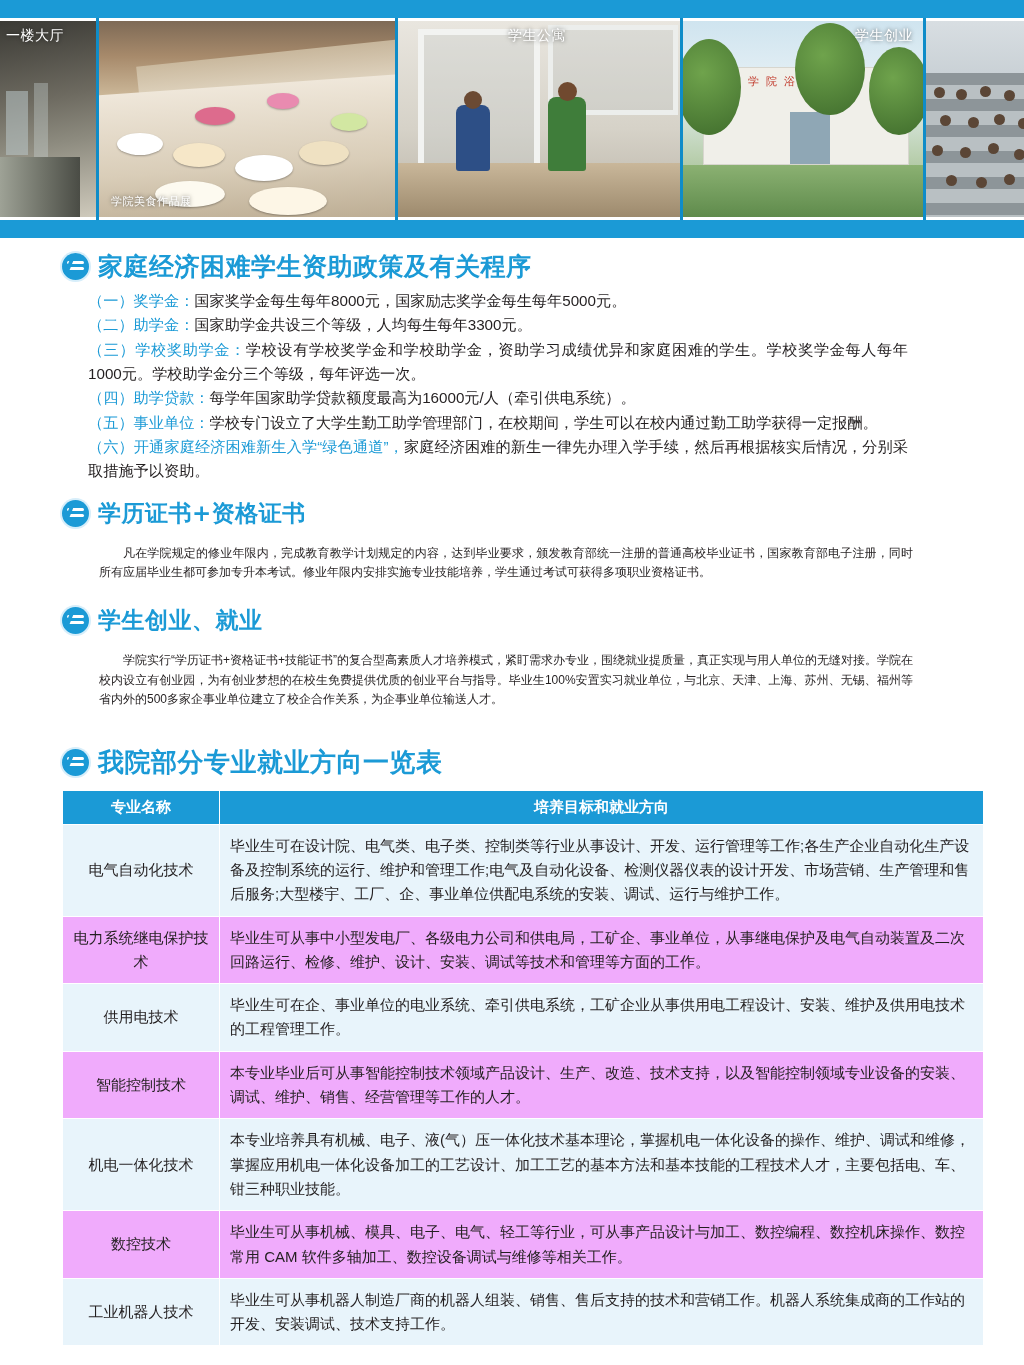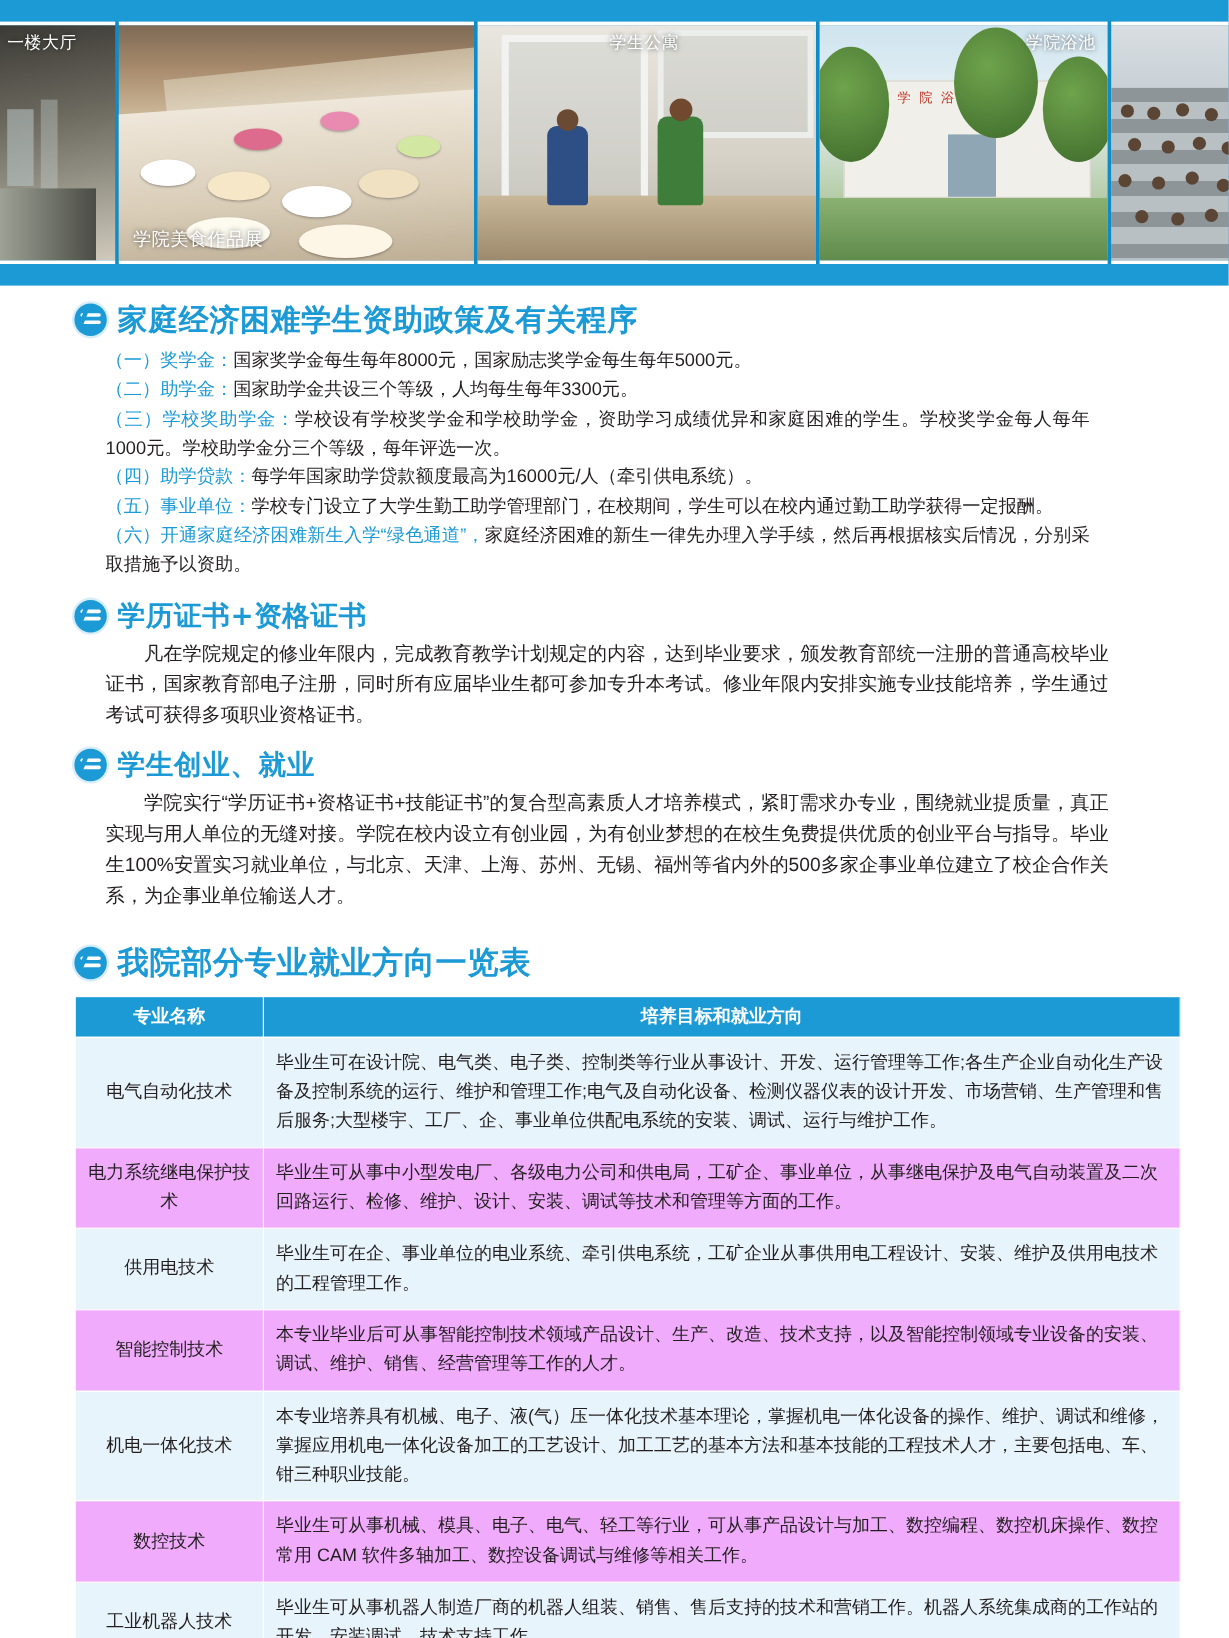--- a/index.html
+++ b/index.html
@@ -25,42 +25,42 @@
     position:relative;overflow:hidden;
     border-top:3px solid #ffffff;border-bottom:3px solid #ffffff;
     flex:0 0 auto;height:196px;
   }
   .ph-cap{
     position:absolute;color:#ffffff;font-size:14px;letter-spacing:.5px;
     text-shadow:0 0 4px rgba(0,0,0,.65);
     z-index:4;white-space:nowrap;
   }
   
-  .ph1{width:96px;background:linear-gradient(170deg,#3b3a35 0%,#6d6a60 40%,#8d8b7f 62%,#cfcabc 100%);}
+  .ph1{width:80px;background:linear-gradient(170deg,#3b3a35 0%,#6d6a60 40%,#8d8b7f 62%,#cfcabc 100%);padding-left:16px;}
   .ph1:after{
     content:"";position:absolute;left:0;bottom:0;width:80px;height:60px;
     background:linear-gradient(90deg,#9ea296 0%,#6f7268 55%,#4a4c45 100%);
   }
   .ph1 .win{position:absolute;left:6px;top:70px;width:22px;height:64px;background:#b9c6c9;opacity:.55;}
   .ph1 .win2{position:absolute;left:34px;top:62px;width:14px;height:78px;background:#cfd9da;opacity:.35;}
   .cap1{left:6px;top:6px;}
   
   .ph2{width:296px;background:linear-gradient(180deg,#7e6a56 0%,#a78a6b 18%,#d8c7a8 45%,#cdbb9c 100%);}
   .ph2 .tbl{
     position:absolute;left:-20px;top:64px;width:340px;height:150px;
     background:linear-gradient(180deg,#efe7da 0%,#d9cdb8 55%,#b9a98f 100%);
     transform:rotate(-4deg);
   }
   .ph2 .tbl2{
     position:absolute;left:40px;top:30px;width:300px;height:70px;
     background:linear-gradient(180deg,#cfc0a6 0%,#ece4d4 70%);
     transform:rotate(-6deg);opacity:.85;
   }
   .ph2 .pl{position:absolute;border-radius:50%;background:#fff;box-shadow:0 1px 2px rgba(0,0,0,.3);}
-  .cap2{left:12px;bottom:8px;font-size:15px;}
+  .cap2{left:12px;bottom:8px;font-size:11px;}
   
   .ph3{width:282px;background:linear-gradient(180deg,#e9e6df 0%,#d6d2c8 55%,#b9b3a6 100%);}
   .ph3 .bedframe{position:absolute;left:20px;top:8px;width:110px;height:180px;border:6px solid #f2f3f1;background:rgba(200,205,205,.35);}
   .ph3 .bedframe2{position:absolute;left:150px;top:4px;width:120px;height:80px;border:5px solid #eceeec;background:rgba(190,196,196,.3);}
   .ph3 .floor{position:absolute;left:0;bottom:0;width:282px;height:54px;background:linear-gradient(180deg,#c9b79a,#9d8a6d);}
   .ph3 .p1{position:absolute;left:58px;top:84px;width:34px;height:66px;background:#2d4f86;border-radius:8px 8px 3px 3px;}
   .ph3 .p1:after{content:"";position:absolute;left:8px;top:-14px;width:18px;height:18px;border-radius:50%;background:#6b4a33;}
   .ph3 .p2{position:absolute;left:150px;top:76px;width:38px;height:74px;background:#3f7d3a;border-radius:8px 8px 3px 3px;}
   .ph3 .p2:after{content:"";position:absolute;left:10px;top:-15px;width:19px;height:19px;border-radius:50%;background:#70492f;}
   .cap3{left:110px;top:6px;}
@@ -99,22 +99,22 @@
     content:"";position:absolute;left:5px;top:6px;width:4px;height:15px;background:#1b9ad6;
     transform:skewX(-22deg);
   }
   .sec-title{
     font-size:25px;font-weight:bold;color:#1b9ad6;letter-spacing:.5px;
     font-family:"DejaVu Sans","Liberation Sans",sans-serif;
   }
   .sec-title.small{font-size:23px;}
   .sec-title.big{font-size:26px;}
   p.body{
-    margin:0;padding:0 50px 0 88px;
-    font-size:16px;line-height:1.62;text-align:justify;
+    margin:11px;padding:0 50px 0 88px;
+    font-size:12px;line-height:1.62;text-align:justify;
   }
   p.body.ind{text-indent:2em;}
   .lbl{color:#1b9ad6;}
   .list{padding:2px 66px 2px 88px;}
   .list p{margin:0;font-size:15.2px;line-height:1.60;text-align:justify;}
 
   
   .tbl-wrap{padding:6px 40px 0 62px;}
   table{border-collapse:collapse;width:922px;table-layout:fixed;}
   th{
@@ -170,21 +170,21 @@
 
     <div class="ph ph4">
       <div class="grass"></div>
       <div class="bld">
         <div class="sign">学 院 浴 池</div>
         <div class="door"></div>
       </div>
       <div class="tree" style="left:-6px;top:18px;width:64px;height:96px;"></div>
       <div class="tree" style="left:112px;top:2px;width:70px;height:92px;"></div>
       <div class="tree" style="left:186px;top:26px;width:60px;height:88px;"></div>
-      <div class="ph-cap cap4">学院浴池</div>
+      <div class="ph-cap cap4">学生创业</div>
     </div>
 
     <div class="ph ph5">
       <div class="rows"></div>
       <div class="heads">
         <span class="hd" style="left:8px;top:8px"></span>
           <span class="hd" style="left:30px;top:10px"></span>
         <span class="hd" style="left:54px;top:7px"></span>
           <span class="hd" style="left:78px;top:11px"></span>
         <span class="hd" style="left:14px;top:36px"></span>

